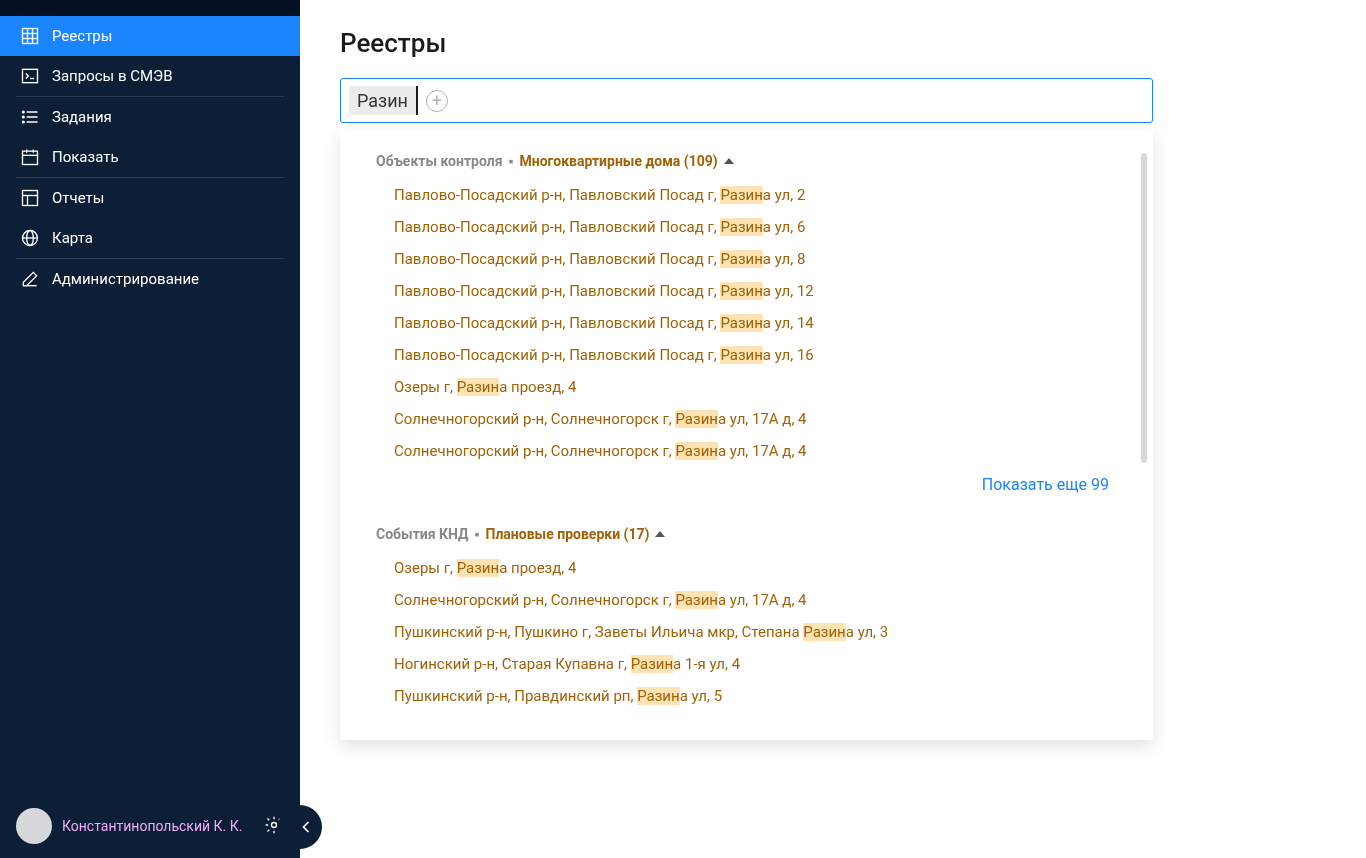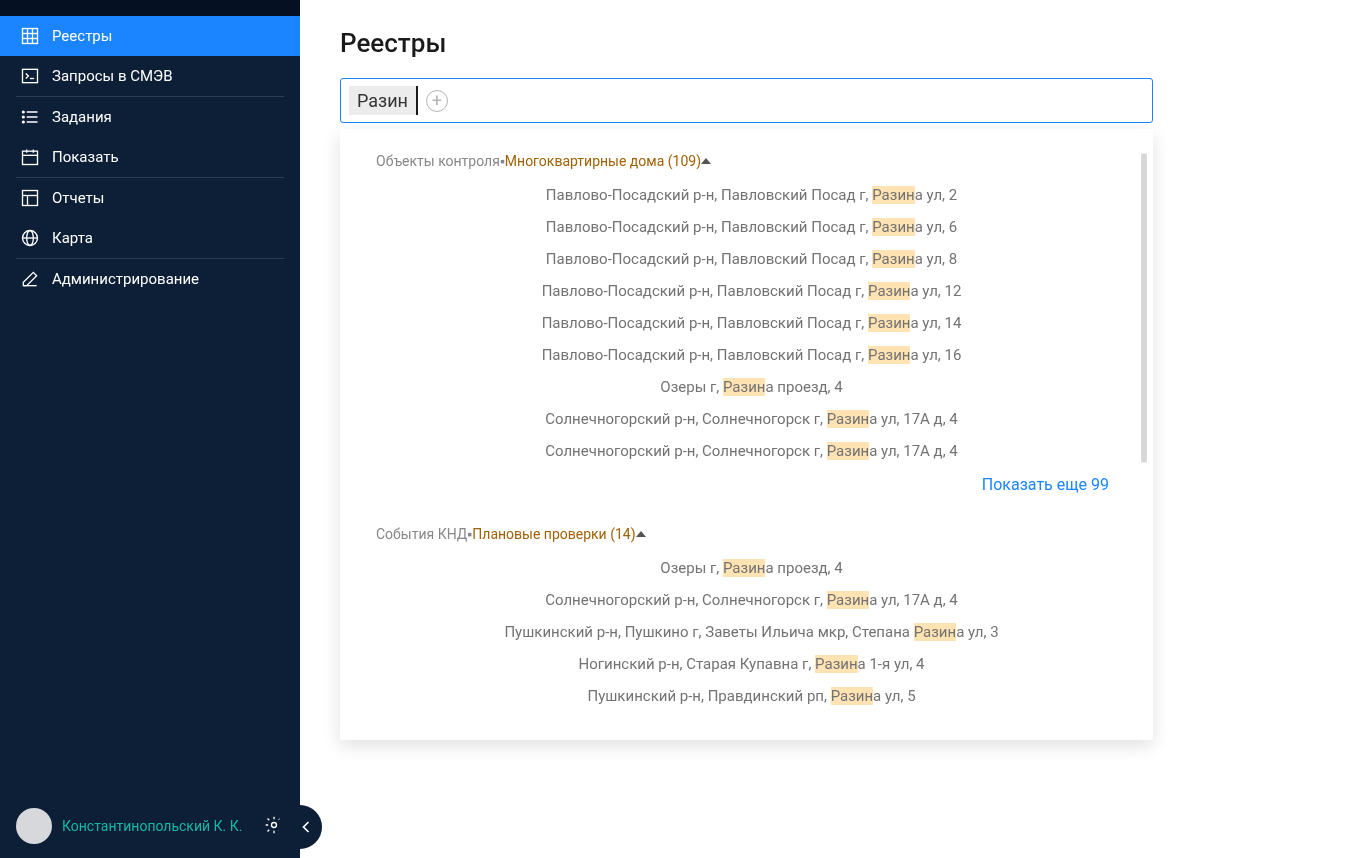--- a/index.html
+++ b/index.html
@@ -32,21 +32,21 @@
 .nav-item .icon svg { width: 20px; height: 20px; stroke: #fff; fill: none; }
 .sidebar-bottom {
   margin-top: auto;
   display: flex;
   align-items: center;
   padding: 12px 16px 14px;
   gap: 10px;
   position: relative;
 }
 .avatar { width: 36px; height: 36px; border-radius: 50%; background: #d6d8db; }
-.username { font-size: 14px; flex: 1; color: #14b8a6; }
+.username { font-size: 14px; flex: 1; color: #f0abfc; }
 .settings-btn svg { width: 20px; height: 20px; stroke: #fff; fill: none; }
 .collapse-handle {
   position: absolute;
   right: -22px;
   top: 50%;
   transform: translateY(-50%);
   width: 44px;
   height: 44px;
   border-radius: 50%;
   background: #0c1f36;
@@ -99,27 +99,29 @@
   background: transparent;
 }
 .scroll-thumb { width: 6px; height: 310px; background: #d8d8d8; border-radius: 3px; }
 
 .group-header {
   padding: 0 36px 10px;
   font-size: 14px;
   color: #888;
   display: flex;
   align-items: center;
+  gap: 6px;
+  font-weight: bold;
 }
 .group-header .strong { color: #a16207; }
 .collapse-caret { display: inline-flex; }
 .collapse-caret svg { width: 10px; height: 10px; fill: #555; }
 
 .result-list { padding-left: 54px; padding-right: 44px; }
-.result-item { font-size: 15px; color: #737373; padding: 7px 0; cursor: pointer; text-align: center; }
+.result-item { font-size: 15px; color: #a16207; padding: 7px 0; cursor: pointer; }
 .result-item .hl { background: #ffe3b3; }
 
 .show-more {
   text-align: right;
   padding: 8px 44px 20px;
 }
 .show-more a { color: #1a85ff; text-decoration: none; font-size: 16px; cursor: pointer; }
 
 .group-spacer { height: 12px; }
 </style>
@@ -275,21 +277,21 @@
       </div>
     <div class="show-more">
       <a>Показать еще 99</a>
     </div>
 
     <div class="group-spacer"></div>
 
     <div class="group-header">
       <span>События КНД</span>
       <span>▪</span>
-      <span class="strong">Плановые проверки (14)</span>
+      <span class="strong">Плановые проверки (17)</span>
       <span class="collapse-caret">
           <svg viewBox="0 0 10 10">
             <polygon points="0,8 5,2 10,8"></polygon>
           </svg>
         </span>
     </div>
     <div class="result-list" id="group1">
         <div class="result-item">Озеры г, <span class="hl">Разин</span>а проезд, 4</div>
         <div class="result-item">Солнечногорский р-н, Солнечногорск г, <span class="hl">Разин</span>а ул, 17А д, 4</div>
         <div class="result-item">Пушкинский р-н, Пушкино г, Заветы Ильича мкр, Степана <span class="hl">Разин</span>а ул, 3</div>

